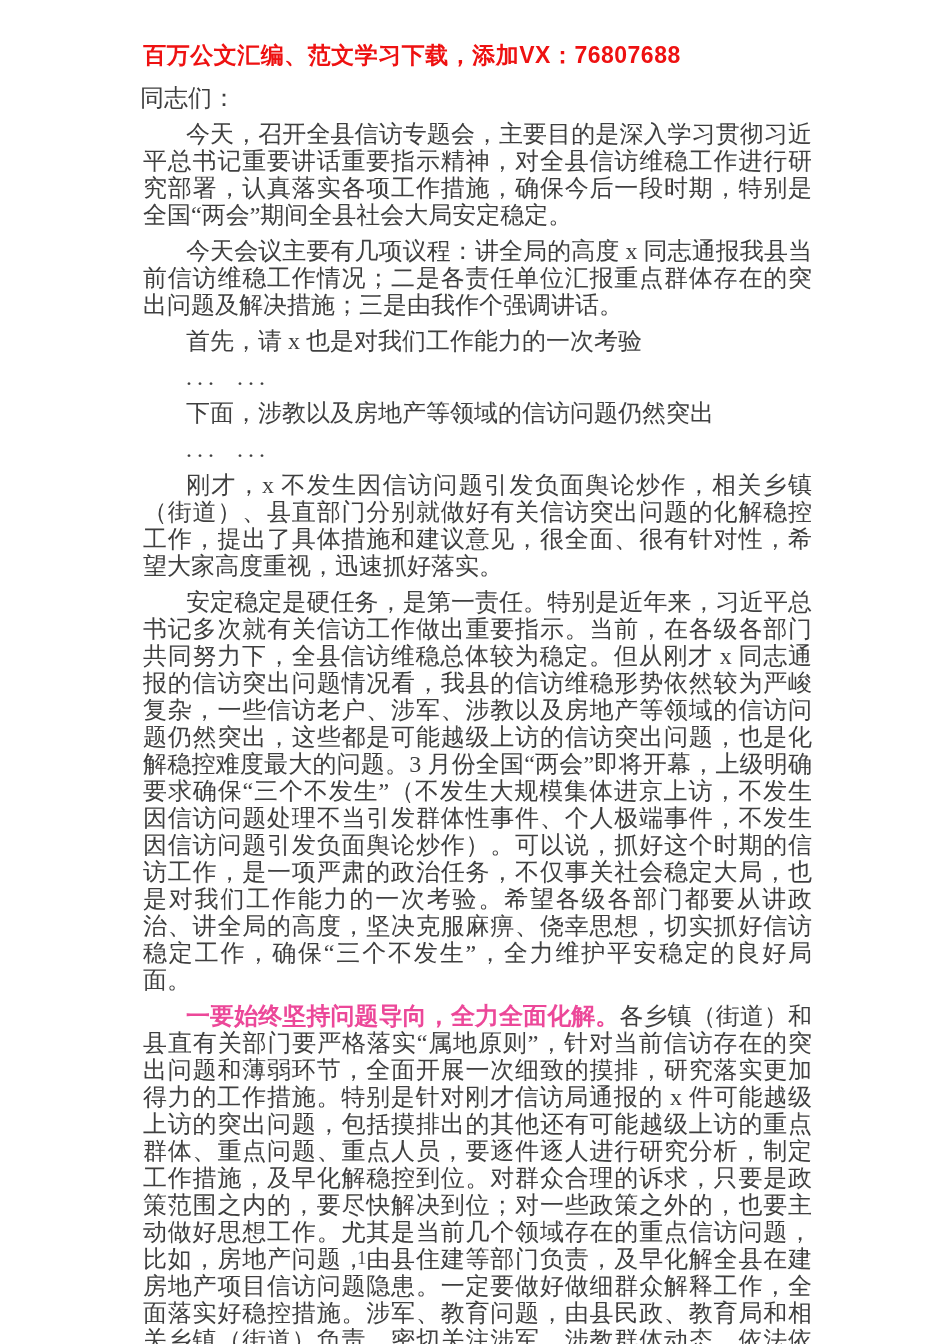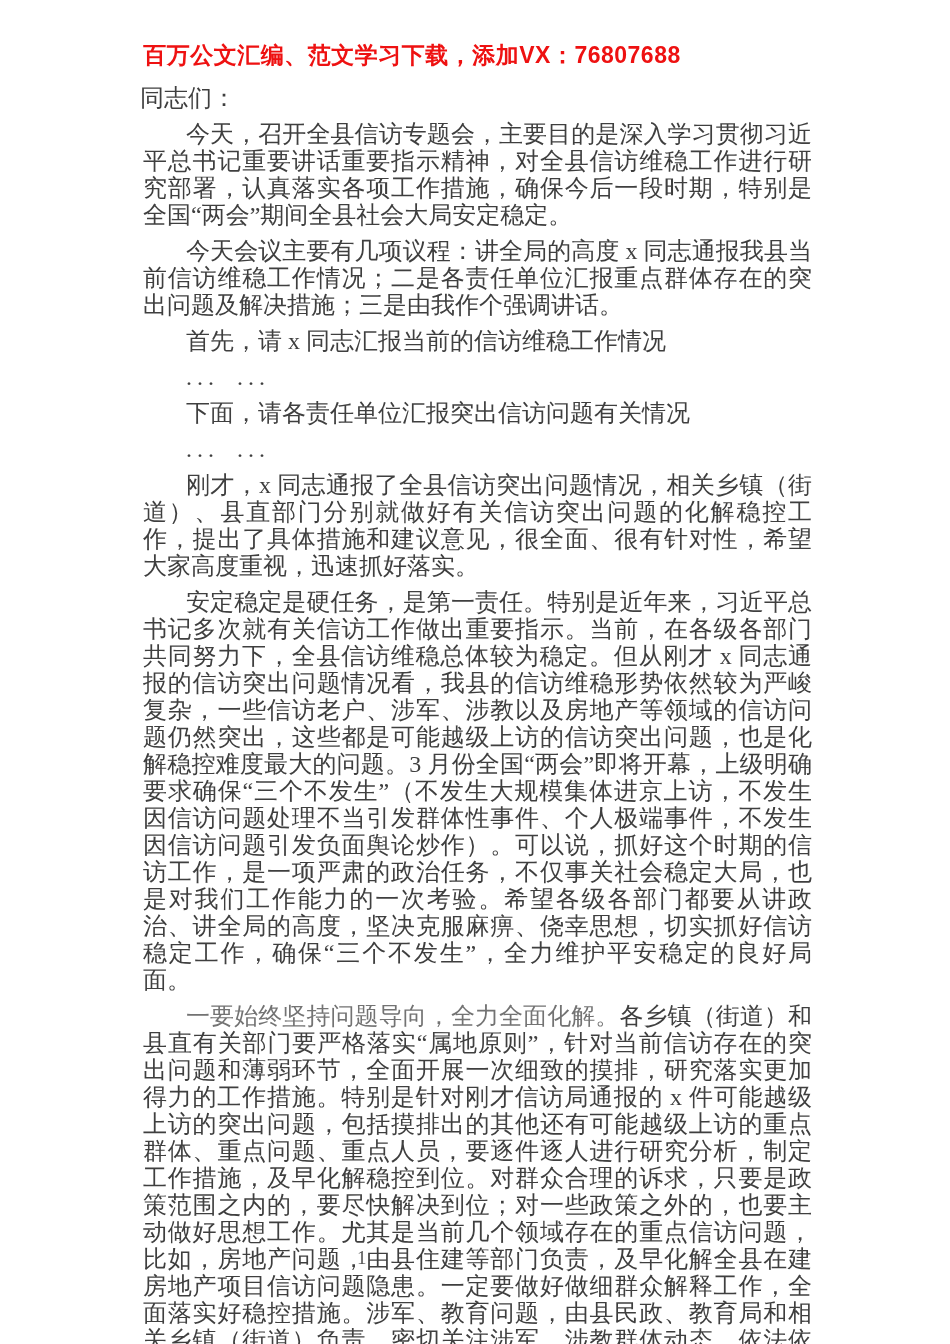--- a/index.html
+++ b/index.html
@@ -41,21 +41,21 @@
     text-indent: 43px;
   }
   .content p.salutation {
     margin: 0;
     text-indent: 0;
   }
   .content p.ellipsis {
     letter-spacing: 5px;
     word-spacing: 7px;
   }
-  .content b { font-weight: 400; color: #737373; }
+  .content b { font-weight: 700; color: #ec4899; }
   .page-number {
     position: absolute;
     left: 357px;
     top: 1244px;
     font-size: 19px;
     line-height: 27px;
     color: #555555;
   }
 </style>
 </head>
@@ -66,29 +66,29 @@
   <div class="notice">百万公文汇编、范文学习下载，添加VX：76807688</div>
 
   <div class="content">
 
     <p class="salutation">同志们：</p>
 
     <p>今天，召开全县信访专题会，主要目的是深入学习贯彻习近平总书记重要讲话重要指示精神，对全县信访维稳工作进行研究部署，认真落实各项工作措施，确保今后一段时期，特别是全国“两会”期间全县社会大局安定稳定。</p>
 
     <p>今天会议主要有几项议程：讲全局的高度 x 同志通报我县当前信访维稳工作情况；二是各责任单位汇报重点群体存在的突出问题及解决措施；三是由我作个强调讲话。</p>
 
-    <p>首先，请 x 同志汇报当前的信访维稳工作情况</p>
+    <p>首先，请 x 也是对我们工作能力的一次考验</p>
 
     <p class="ellipsis">... ...</p>
 
-    <p>下面，请各责任单位汇报突出信访问题有关情况</p>
+    <p>下面，涉教以及房地产等领域的信访问题仍然突出</p>
 
     <p class="ellipsis">... ...</p>
 
-    <p>刚才，x 同志通报了全县信访突出问题情况，相关乡镇（街道）、县直部门分别就做好有关信访突出问题的化解稳控工作，提出了具体措施和建议意见，很全面、很有针对性，希望大家高度重视，迅速抓好落实。</p>
+    <p>刚才，x 不发生因信访问题引发负面舆论炒作，相关乡镇（街道）、县直部门分别就做好有关信访突出问题的化解稳控工作，提出了具体措施和建议意见，很全面、很有针对性，希望大家高度重视，迅速抓好落实。</p>
 
     <p>安定稳定是硬任务，是第一责任。特别是近年来，习近平总书记多次就有关信访工作做出重要指示。当前，在各级各部门共同努力下，全县信访维稳总体较为稳定。但从刚才 x 同志通报的信访突出问题情况看，我县的信访维稳形势依然较为严峻复杂，一些信访老户、涉军、涉教以及房地产等领域的信访问题仍然突出，这些都是可能越级上访的信访突出问题，也是化解稳控难度最大的问题。3 月份全国“两会”即将开幕，上级明确要求确保“三个不发生”（不发生大规模集体进京上访，不发生因信访问题处理不当引发群体性事件、个人极端事件，不发生因信访问题引发负面舆论炒作）。可以说，抓好这个时期的信访工作，是一项严肃的政治任务，不仅事关社会稳定大局，也是对我们工作能力的一次考验。希望各级各部门都要从讲政治、讲全局的高度，坚决克服麻痹、侥幸思想，切实抓好信访稳定工作，确保“三个不发生”，全力维护平安稳定的良好局面。</p>
 
     <p><b>一要始终坚持问题导向，全力全面化解。</b><span>各乡镇（街道）和县直有关部门要严格落实“属地原则”，针对当前信访存在的突出问题和薄弱环节，全面开展一次细致的摸排，研究落实更加得力的工作措施。特别是针对刚才信访局通报的 x 件可能越级上访的突出问题，包括摸排出的其他还有可能越级上访的重点群体、重点问题、重点人员，要逐件逐人进行研究分析，制定工作措施，及早化解稳控到位。对群众合理的诉求，只要是政策范围之内的，要尽快解决到位；对一些政策之外的，也要主动做好思想工作。尤其是当前几个领域存在的重点信访问题，比如，房地产问题，由县住建等部门负责，及早化解全县在建房地产项目信访问题隐患。一定要做好做细群众解释工作，全面落实好稳控措施。涉军、教育问题，由县民政、教育局和相关乡镇（街道）负责，密切关注涉军、涉教群体动态，依法依规及时妥善处置，及时帮扶解决合理诉求，做好化解稳控工作，确保不发生群体性的上访。</span></p>
 
   </div>
 
   <div class="page-number">1</div>
 
 </div>

